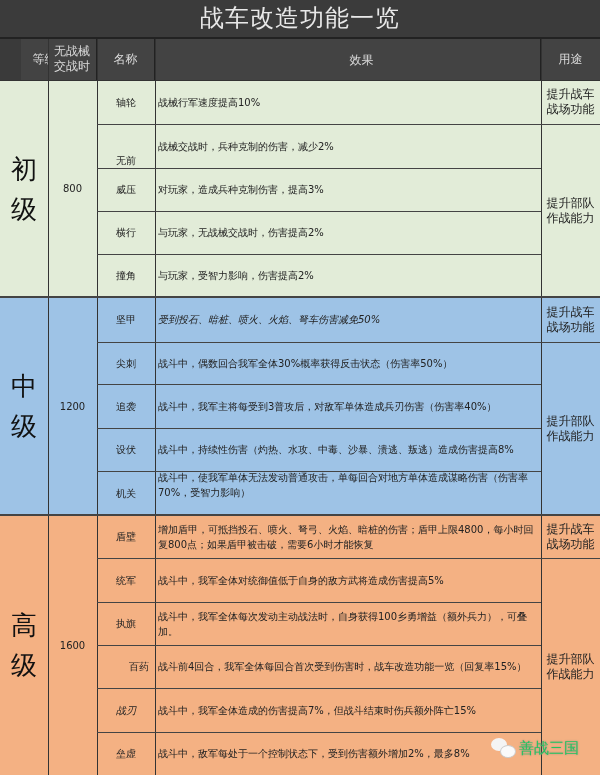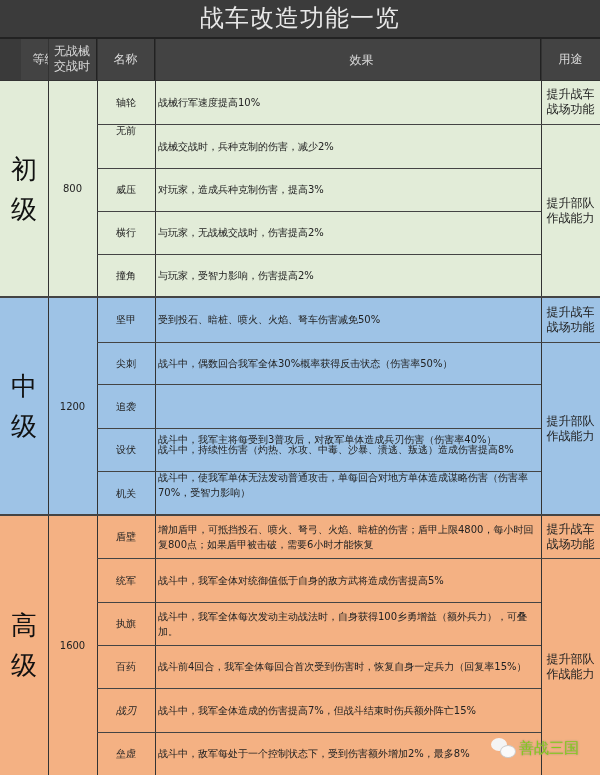--- a/index.html
+++ b/index.html
@@ -11,21 +11,21 @@
   .hdr { background:#434343; color:#dcdcdc; font-size:12px; display:flex; align-items:center;
          justify-content:center; text-align:center; line-height:15px; border-right:1px solid #222; }
   .cell { display:flex; align-items:center; font-size:10px; color:#222; line-height:15px; }
   .center { justify-content:center; text-align:center; }
   .lvl { font-size:26px; line-height:40px; color:#111; writing-mode:horizontal-tb; flex-direction:column; }
   .eff { padding:0 4px 0 3px; }
   .use { padding:0 3px; font-size:12px; line-height:15px; }
   .line-h { position:absolute; height:1px; background:#444; }
   .line-v { position:absolute; width:1px; background:#444; }
   .wm { position:absolute; left:491px; top:738px; display:flex; align-items:center; gap:4px;
-        color:#84cc16; font-size:15px; text-shadow:0 0 2px #888;justify-content:space-between; }
+        color:#22c55e; font-size:15px; text-shadow:0 0 2px #888;justify-content:space-between; }
   .wm-icon { width:24px; height:20px; position:relative; }
   .wm-icon .b1 { position:absolute; left:0; top:0; width:16px; height:13px; border-radius:50%; background:#f4f4f4; }
   .wm-icon .b2 { position:absolute; left:9px; top:7px; width:14px; height:11px; border-radius:50%; background:#fafafa; border:1px solid #ccc; }
 </style>
 </head>
 <body>
 
 <div class="title">战车改造功能一览</div>
 
 <div class="abs hdr" style="left:0;top:38px;width:48px;height:42px;margin-left:21px;">等级</div>
@@ -36,60 +36,60 @@
 
 <div class="abs" style="left:0;top:80px;width:600px;height:217px;background:#e2ecd8;"></div>
 <div class="abs" style="left:0;top:297px;width:600px;height:218px;background:#9ec3e6;"></div>
 <div class="abs" style="left:0;top:515px;width:600px;height:260px;background:#f4b183;"></div>
 
 <div class="abs cell center lvl" style="left:0;top:80px;width:48px;height:217px;">初级</div>
 <div class="abs cell center" style="left:48px;top:80px;width:49px;height:217px;">800</div>
 
 <div class="abs cell center" style="left:97px;top:80px;width:58px;height:44px;">轴轮</div>
 <div class="abs cell eff" style="left:155px;top:80px;width:386px;height:44px;">战械行军速度提高10%</div>
-<div class="abs cell center" style="left:97px;top:108px;width:58px;height:44px;">无前</div>
+<div class="abs cell center" style="left:97px;top:138px;width:58px;height:44px;">无前</div>
 <div class="abs cell eff" style="left:155px;top:124px;width:386px;height:44px;">战械交战时，兵种克制的伤害，减少2%</div>
 <div class="abs cell center" style="left:97px;top:168px;width:58px;height:43px;">威压</div>
 <div class="abs cell eff" style="left:155px;top:168px;width:386px;height:43px;">对玩家，造成兵种克制伤害，提高3%</div>
 <div class="abs cell center" style="left:97px;top:211px;width:58px;height:43px;">横行</div>
 <div class="abs cell eff" style="left:155px;top:211px;width:386px;height:43px;">与玩家，无战械交战时，伤害提高2%</div>
 <div class="abs cell center" style="left:97px;top:254px;width:58px;height:43px;">撞角</div>
 <div class="abs cell eff" style="left:155px;top:254px;width:386px;height:43px;">与玩家，受智力影响，伤害提高2%</div>
 
 <div class="abs cell center use" style="left:541px;top:80px;width:59px;height:44px;">提升战车战场功能</div>
 <div class="abs cell center use" style="left:541px;top:124px;width:59px;height:173px;">提升部队作战能力</div>
 
 <div class="abs cell center lvl" style="left:0;top:297px;width:48px;height:218px;">中级</div>
 <div class="abs cell center" style="left:48px;top:297px;width:49px;height:218px;">1200</div>
 
 <div class="abs cell center" style="left:97px;top:297px;width:58px;height:45px;">坚甲</div>
-<div class="abs cell eff" style="left:155px;top:297px;width:386px;height:45px;">受到投石、暗桩、喷火、火焰、弩车伤害减免50%</div>
+<div class="abs cell eff" style="left:155px;top:297px;width:386px;height:45px;font-style:italic;">受到投石、暗桩、喷火、火焰、弩车伤害减免50%</div>
 <div class="abs cell center" style="left:97px;top:342px;width:58px;height:42px;">尖刺</div>
 <div class="abs cell eff" style="left:155px;top:342px;width:386px;height:42px;">战斗中，偶数回合我军全体30%概率获得反击状态（伤害率50%）</div>
 <div class="abs cell center" style="left:97px;top:384px;width:58px;height:44px;">追袭</div>
-<div class="abs cell eff" style="left:155px;top:384px;width:386px;height:44px;margin-top:33px;">战斗中，我军主将每受到3普攻后，对敌军单体造成兵刃伤害（伤害率40%）</div>
+<div class="abs cell eff" style="left:155px;top:384px;width:386px;height:44px;">战斗中，我军主将每受到3普攻后，对敌军单体造成兵刃伤害（伤害率40%）</div>
 <div class="abs cell center" style="left:97px;top:428px;width:58px;height:43px;">设伏</div>
 <div class="abs cell eff" style="left:155px;top:428px;width:386px;height:43px;">战斗中，持续性伤害（灼热、水攻、中毒、沙暴、溃逃、叛逃）造成伤害提高8%</div>
 <div class="abs cell center" style="left:97px;top:471px;width:58px;height:44px;">机关</div>
 <div class="abs cell eff" style="left:155px;top:471px;width:386px;height:28px;">战斗中，使我军单体无法发动普通攻击，单每回合对地方单体造成谋略伤害（伤害率70%，受智力影响）</div>
 
 <div class="abs cell center use" style="left:541px;top:297px;width:59px;height:45px;">提升战车战场功能</div>
 <div class="abs cell center use" style="left:541px;top:342px;width:59px;height:173px;">提升部队作战能力</div>
 
 <div class="abs cell center lvl" style="left:0;top:515px;width:48px;height:260px;">高级</div>
 <div class="abs cell center" style="left:48px;top:515px;width:49px;height:260px;">1600</div>
 
 <div class="abs cell center" style="left:97px;top:515px;width:58px;height:43px;">盾壁</div>
 <div class="abs cell eff" style="left:155px;top:515px;width:386px;height:43px;">增加盾甲，可抵挡投石、喷火、弩弓、火焰、暗桩的伤害；盾甲上限4800，每小时回复800点；如果盾甲被击破，需要6小时才能恢复</div>
 <div class="abs cell center" style="left:97px;top:558px;width:58px;height:44px;">统军</div>
 <div class="abs cell eff" style="left:155px;top:558px;width:386px;height:44px;">战斗中，我军全体对统御值低于自身的敌方武将造成伤害提高5%</div>
 <div class="abs cell center" style="left:97px;top:602px;width:58px;height:43px;">执旗</div>
 <div class="abs cell eff" style="left:155px;top:602px;width:386px;height:43px;">战斗中，我军全体每次发动主动战法时，自身获得100乡勇增益（额外兵力），可叠加。</div>
-<div class="abs cell center" style="left:97px;top:645px;width:58px;height:43px;">百药</div>
-<div class="abs cell eff" style="left:155px;top:645px;width:386px;height:43px;">战斗前4回合，我军全体每回合首次受到伤害时，恢复自身一定兵力（回复率15%）</div>
+<div class="abs cell center" style="left:110px;top:645px;width:58px;height:43px;">百药</div>
+<div class="abs cell eff" style="left:155px;top:645px;width:386px;height:43px;">战斗前4回合，我军全体每回合首次受到伤害时，战车改造功能一览（回复率15%）</div>
 <div class="abs cell center" style="left:97px;top:688px;width:58px;height:44px;font-style:italic;">战刃</div>
 <div class="abs cell eff" style="left:155px;top:688px;width:386px;height:44px;">战斗中，我军全体造成的伤害提高7%，但战斗结束时伤兵额外阵亡15%</div>
 <div class="abs cell center" style="left:97px;top:732px;width:58px;height:43px;">垒虚</div>
 <div class="abs cell eff" style="left:155px;top:732px;width:386px;height:43px;">战斗中，敌军每处于一个控制状态下，受到伤害额外增加2%，最多8%</div>
 
 <div class="abs cell center use" style="left:541px;top:515px;width:59px;height:43px;">提升战车战场功能</div>
 <div class="abs cell center use" style="left:541px;top:558px;width:59px;height:217px;">提升部队作战能力</div>
 
 <div class="line-v" style="left:48px;top:38px;height:737px;background:#333;"></div>
 <div class="line-v" style="left:97px;top:38px;height:737px;background:#333;"></div>

